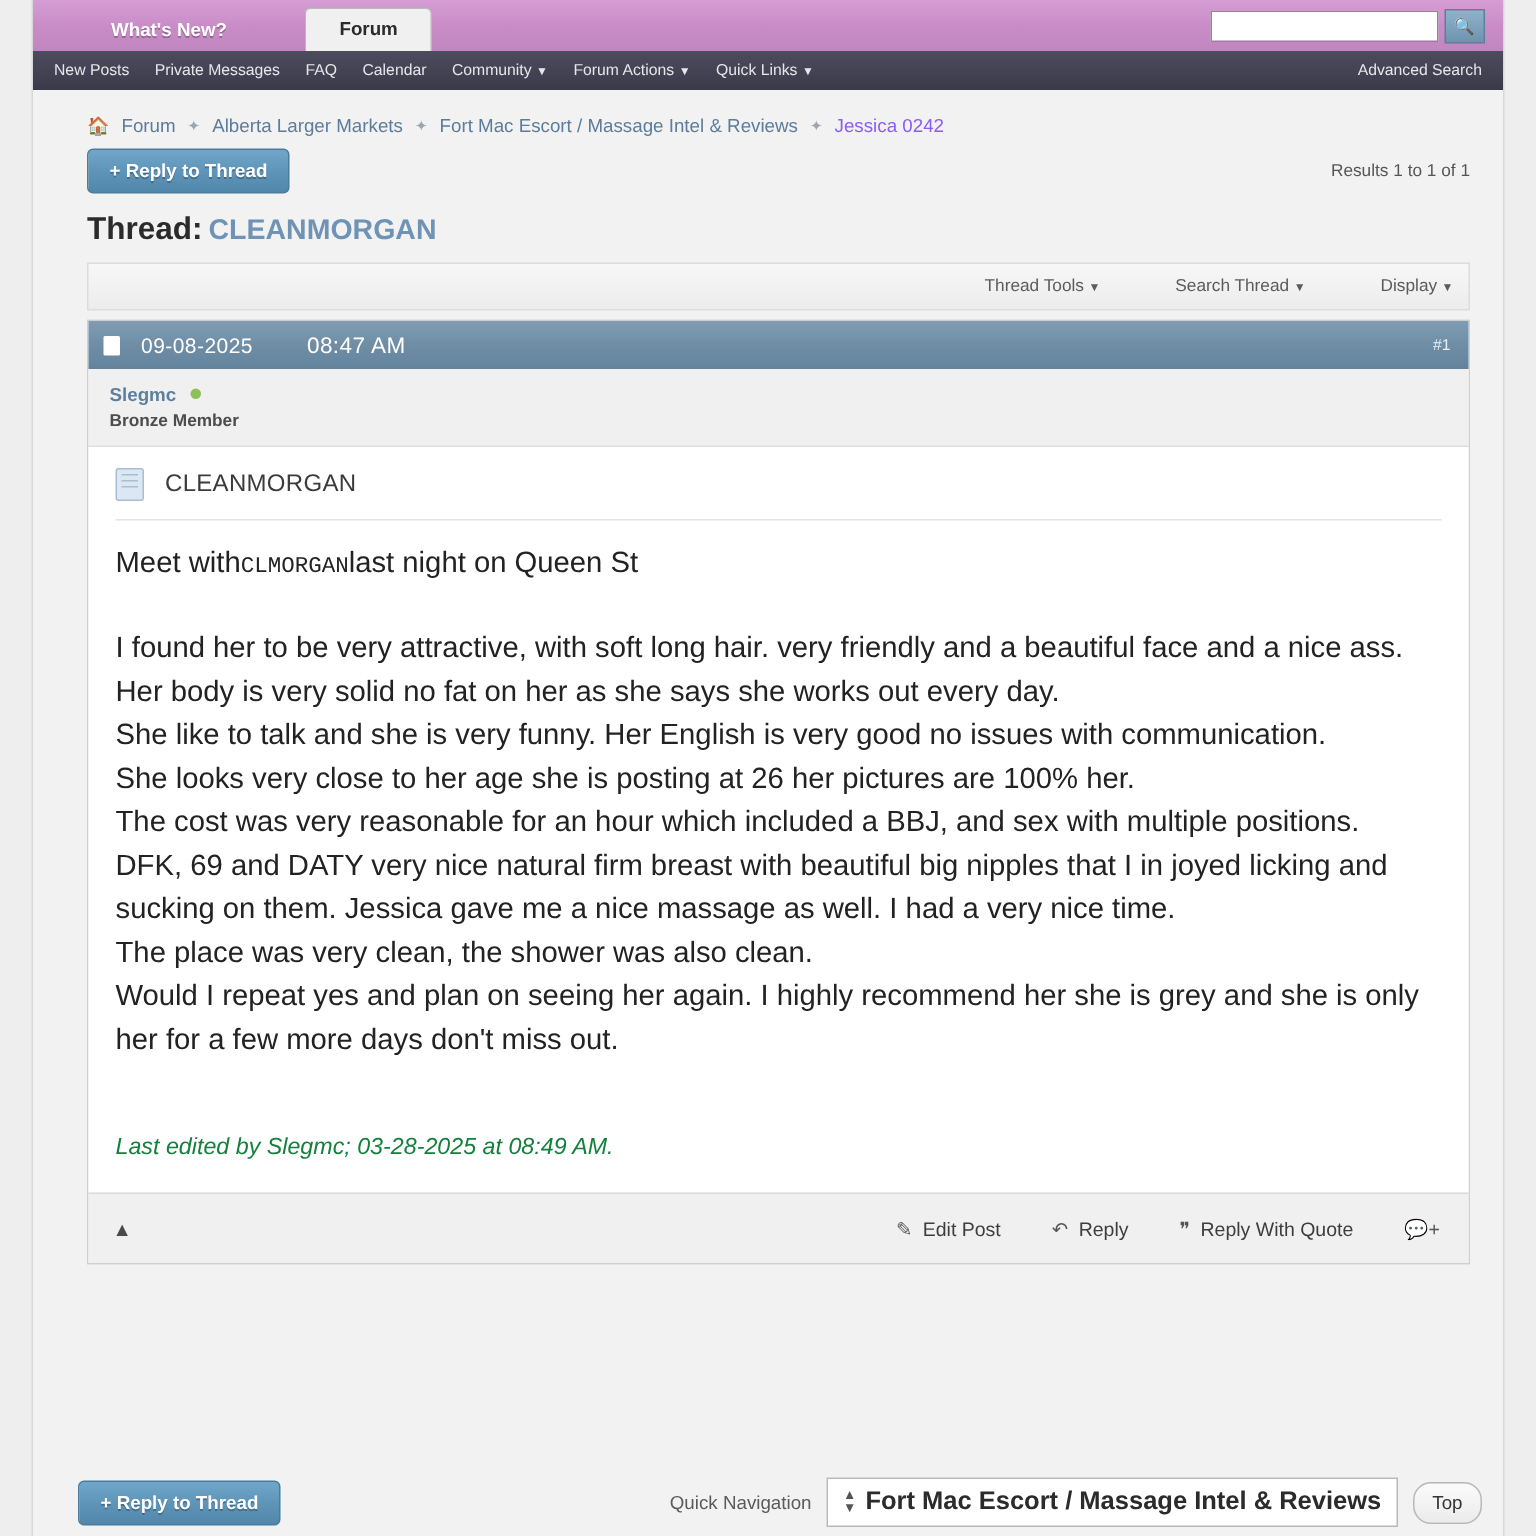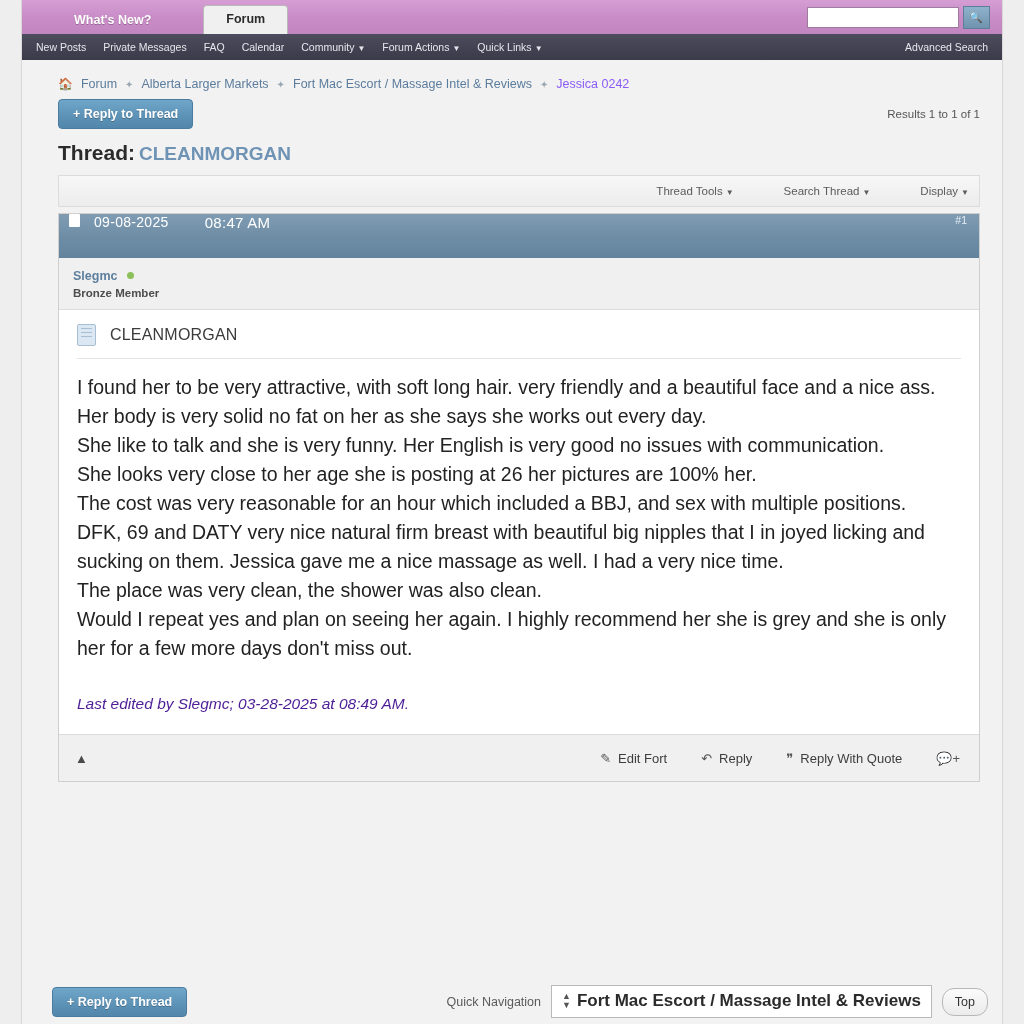--- a/index.html
+++ b/index.html
@@ -205,23 +205,24 @@
   }
   .toolbar .tool .caret { font-size: 8px; margin-left: 3px; }
 
   
   .post {
     margin: 6px 8px 0 22px;
     border: 1px solid #cfcfcf;
     background: #ffffff;
   }
   .post-head {
-    height: 44px;
+    height: 32px;
     background: linear-gradient(to bottom, #7f9cb3 0%, #6f8ea6 50%, #63839c 100%);
     display: flex;
+    align-items: center;
     color: #ffffff;
     padding: 0 10px;
     position: relative;
   }
   .post-head .doc-icon {
     width: 11px; height: 13px;
     background: #ffffff;
     display: inline-block;
     margin-right: 14px;
     border-radius: 1px;
@@ -318,22 +319,22 @@
   }
   .post-text .mono {
     font-family: "Liberation Mono", monospace;
     font-size: 15px;
   }
   .post-text p { margin: 0 0 26px 0; }
   .post-text p.block { margin: 0; }
   .last-edited {
     font-size: 15.5px;
     font-style: italic;
-    color: #4c1d95;
-    margin-top: 26px;
+    color: #15803d;
+    margin-top: 42px;
     margin-bottom: 10px;
   }
 
   .post-footer {
     background: #f0f0f0;
     border-top: 1px solid #dcdcdc;
     height: 46px;
     display: flex;
     align-items: center;
     padding: 0 12px 0 16px;
@@ -493,40 +494,41 @@
           </div>
         </div>
 
         <div class="post-body">
           <div class="post-subject">
             <span class="pg-icon"></span>
             <span class="subject-text">CLEANMORGAN</span>
           </div>
 
           <div class="post-text">
+            <p><span>Meet with</span><span class="mono">CLMORGAN</span><span>last night on Queen St</span></p>
             <p class="block">I found her to be very attractive, with soft long hair. very friendly and a beautiful face and a nice ass.</p>
             <p class="block">Her body is very solid no fat on her as she says she works out every day.</p>
             <p class="block">She like to talk and she is very funny. Her English is very good no issues with communication.</p>
             <p class="block">She looks very close to her age she is posting at 26 her pictures are 100% her.</p>
             <p class="block">The cost was very reasonable for an hour which included a BBJ, and sex with multiple positions.</p>
             <p class="block">DFK, 69 and DATY very nice natural firm breast with beautiful big nipples that I in joyed licking and sucking on them. Jessica gave me a nice massage as well. I had a very nice time.</p>
             <p class="block">The place was very clean, the shower was also clean.</p>
             <p class="block">Would I repeat yes and plan on seeing her again. I highly recommend her she is grey and she is only her for a few more days don't miss out.</p>
             <div class="last-edited">Last edited by Slegmc; 03-28-2025 at 08:49 AM.</div>
           </div>
         </div>
 
         <div class="post-footer">
           <div class="left-icons">
             <span class="warn-icon">▲</span>
           </div>
           <div class="footer-actions">
             <span class="footer-action">
               <span class="fa-icon">✎</span>
-              <span>Edit Fort</span>
+              <span>Edit Post</span>
             </span>
             <span class="footer-action">
               <span class="fa-icon">↶</span>
               <span>Reply</span>
             </span>
             <span class="footer-action">
               <span class="fa-icon">❞</span>
               <span>Reply With Quote</span>
             </span>
             <span class="footer-action">

